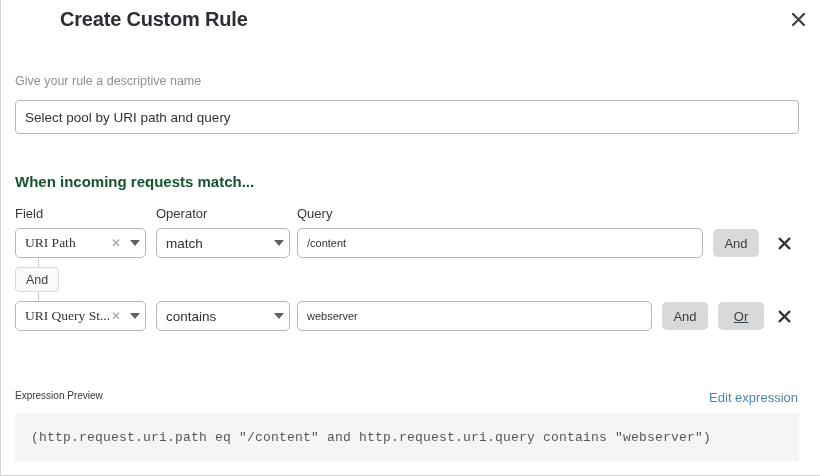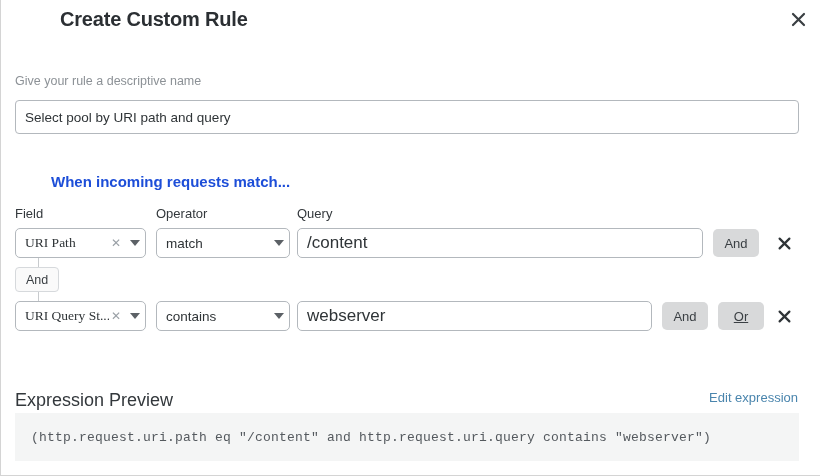--- a/index.html
+++ b/index.html
@@ -87,22 +87,21 @@
     outline: none;
   }
 
   
   .match-heading {
     position: absolute;
     left: 14px;
     top: 173px;
     font-size: 15px;
     font-weight: bold;
-    color: #1d4ed8;
-    margin-left: 36px;
+    color: #14532d;
   }
 
   
   .col-head {
     position: absolute;
     top: 206px;
     font-size: 13px;
     color: #33383c;
   }
   .col-head.field { left: 14px; }
@@ -167,21 +166,21 @@
 
   .value-input {
     position: absolute;
     left: 296px;
     height: 30px;
     box-sizing: border-box;
     border: 1px solid #b3b8bd;
     border-radius: 5px;
     background: #fff;
     font-family: "Liberation Sans", sans-serif;
-    font-size: 17px;
+    font-size: 11px;
     color: #2f3437;
     padding: 0 9px;
     outline: none;
   }
   .value-row-1 { width: 406px; }
   .value-row-2 { width: 355px; }
 
   .logic-btn {
     position: absolute;
     box-sizing: border-box;
@@ -244,21 +243,21 @@
     display: flex;
     align-items: center;
     cursor: pointer;
   }
 
   
   .expr-label {
     position: absolute;
     left: 14px;
     top: 390px;
-    font-size: 18px;
+    font-size: 10px;
     color: #33383c;
   }
   .edit-expr-link {
     position: absolute;
     right: 22px;
     top: 390px;
     font-size: 13px;
     color: #4a85ad;
     text-decoration: none;
     cursor: pointer;

